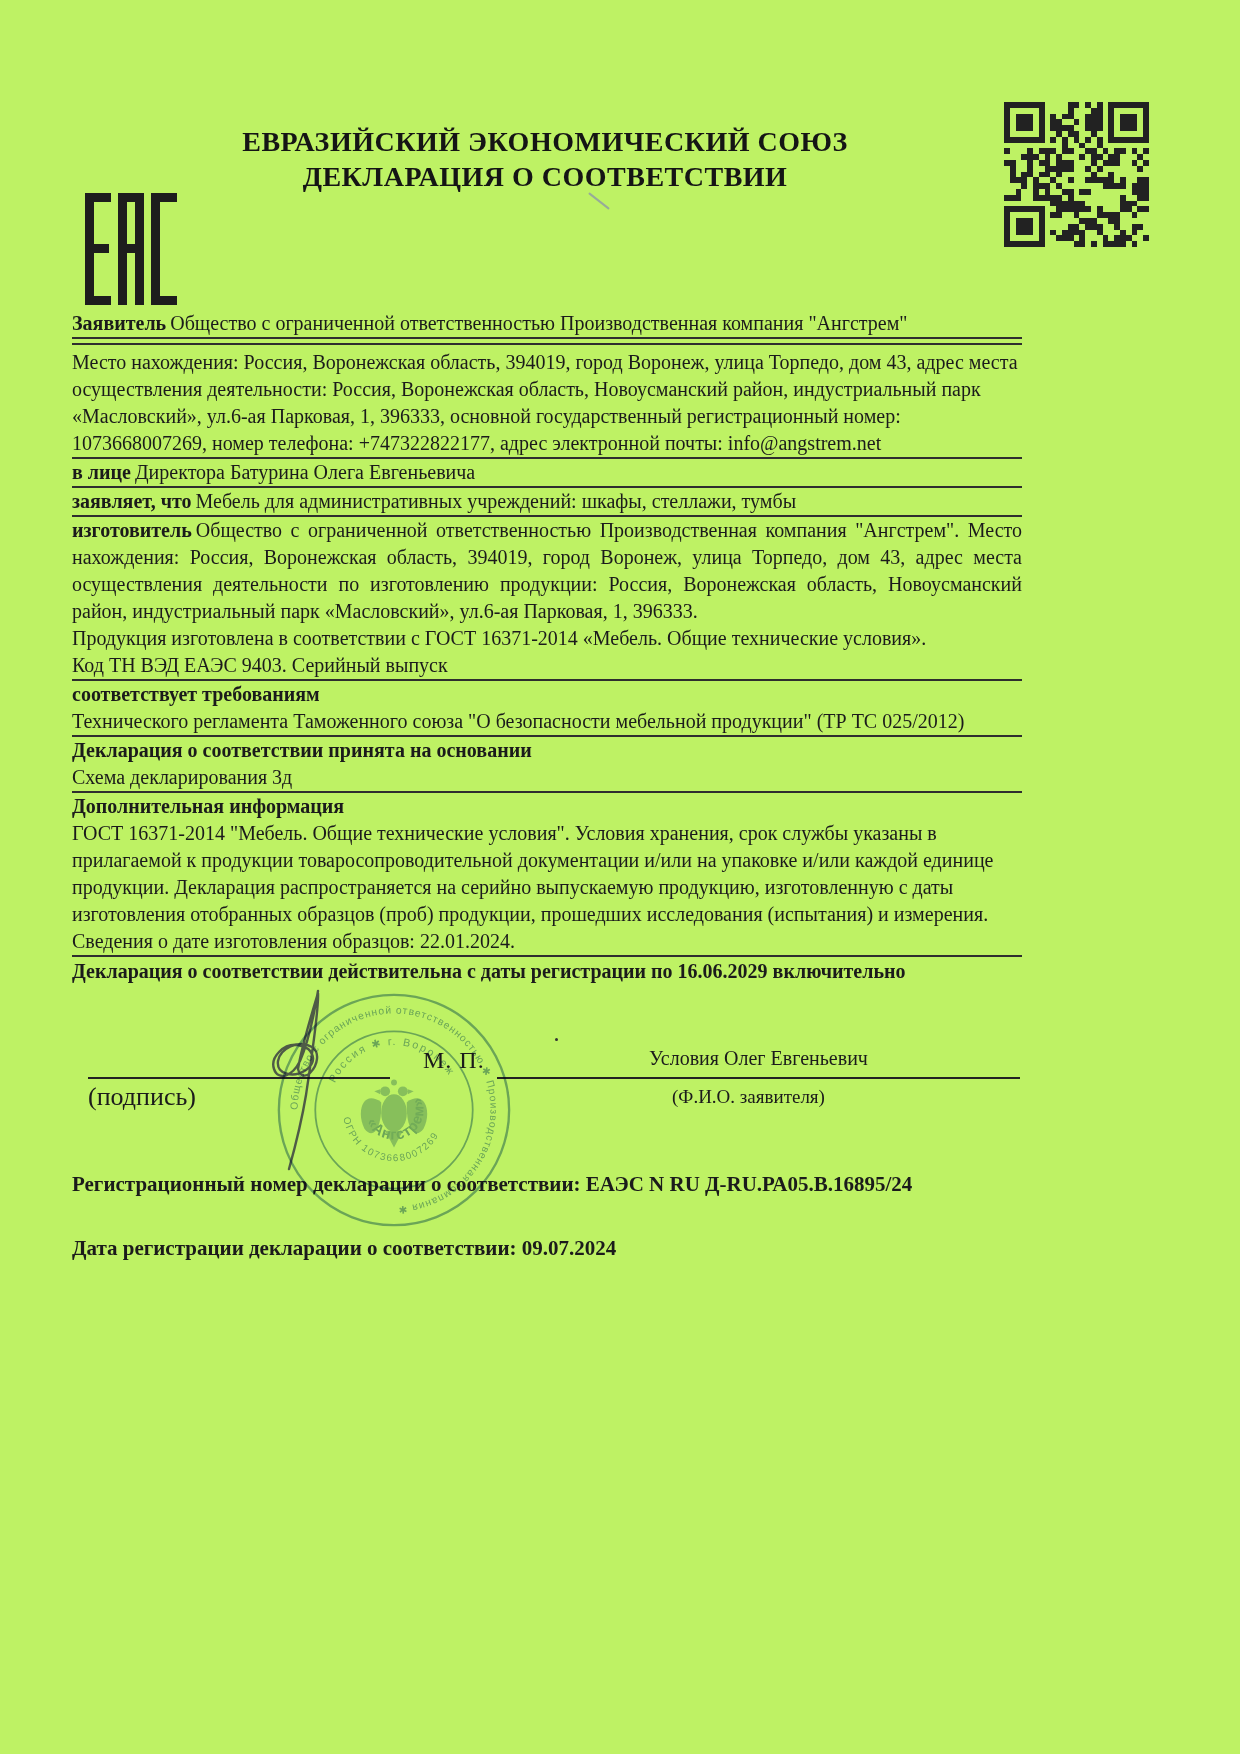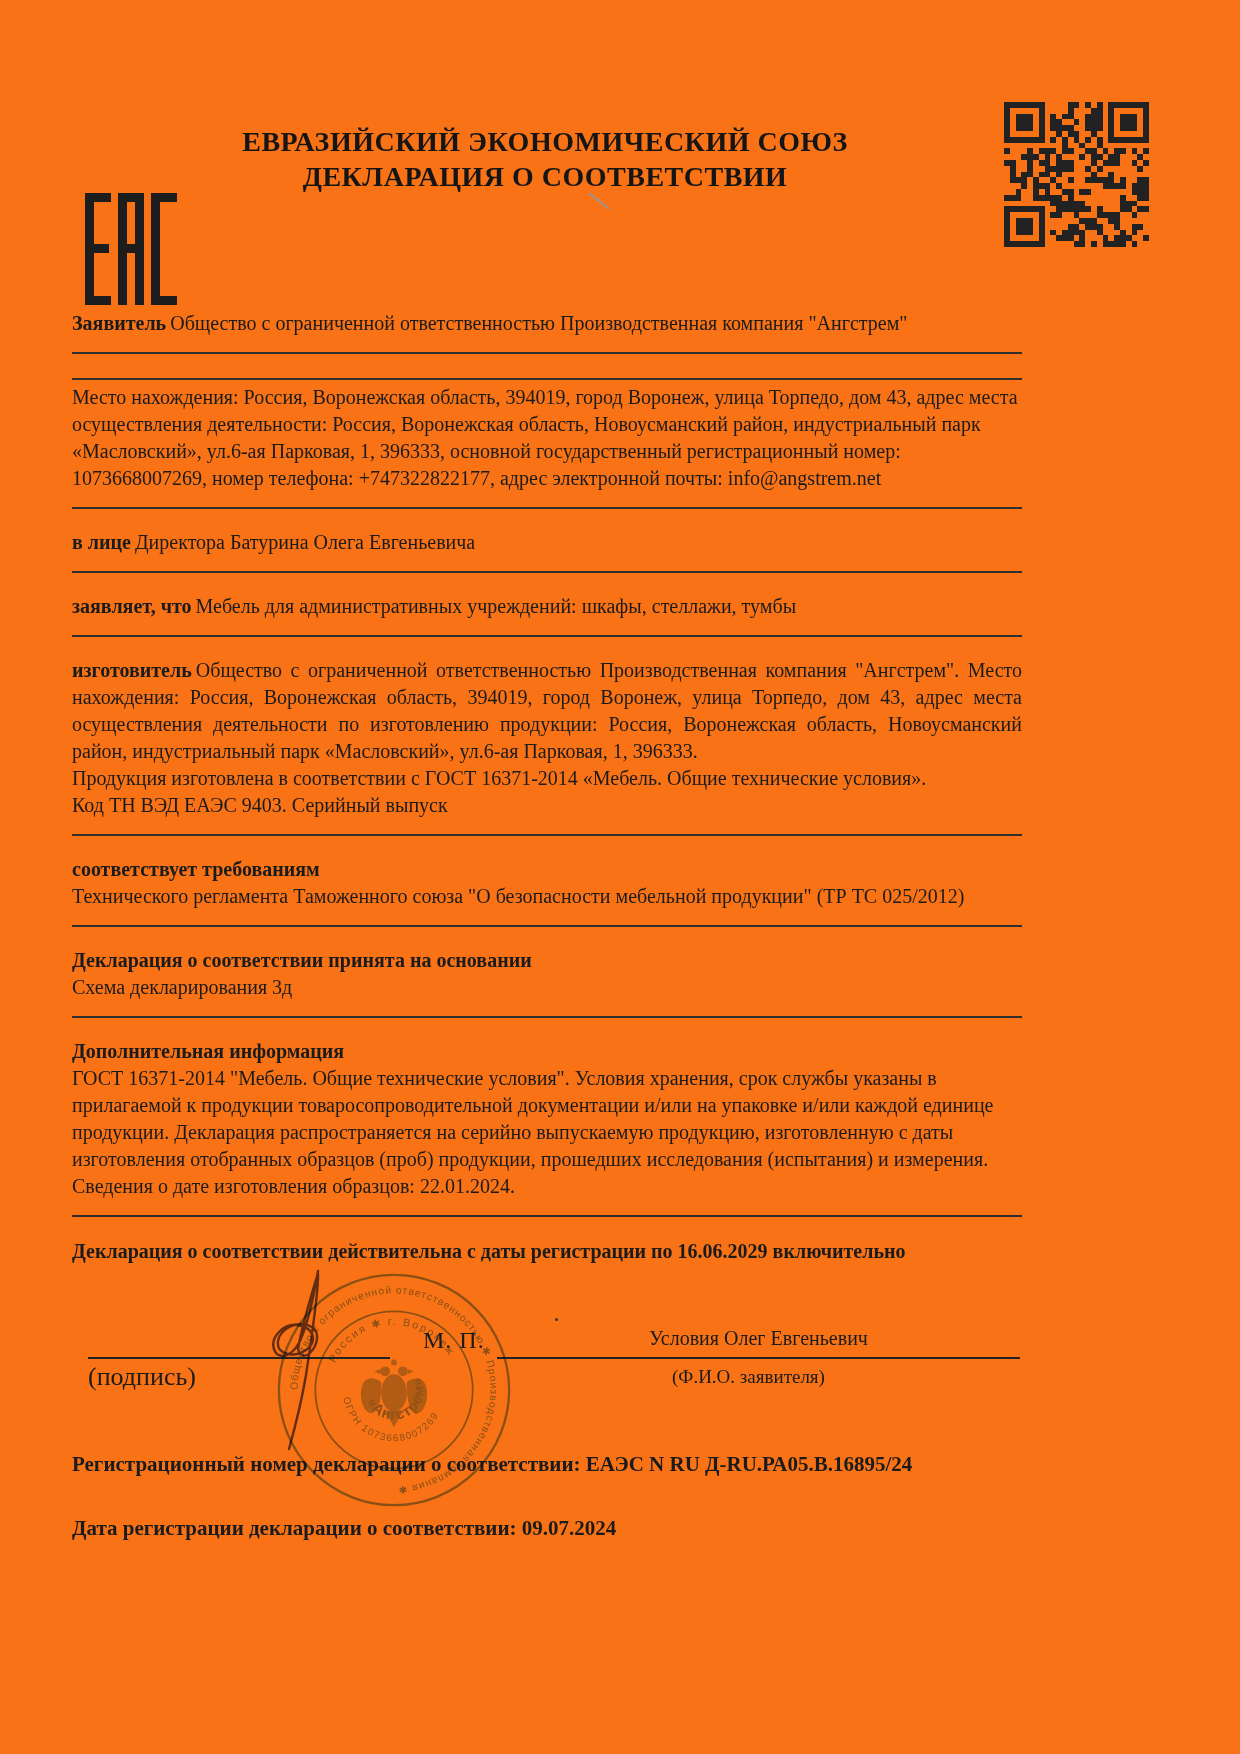--- a/index.html
+++ b/index.html
@@ -1,20 +1,20 @@
 <!DOCTYPE html>
 <html lang="ru"><head>
 <meta charset="utf-8">
 <style>
   html,body { margin:0; padding:0; background:#ffffff; }
   .page {
     position: relative;
     width: 1240px;
     height: 1754px;
-    background: #f97316;
+    background: #bef264;
     font-family: "Liberation Serif", "DejaVu Serif", serif;
     color: #1b1b1b;
     overflow: hidden;
   }
   
   .titles {
     position: absolute;
     left: 150px; top: 124px; width: 790px;
     text-align: center;
     font-weight: bold;
@@ -29,21 +29,21 @@
     position: absolute; left: 586px; top: 200px; width: 26px; height: 2px;
     background: #8d99a6; transform: rotate(38deg); border-radius: 2px; opacity: .8;
   }
   
   .content {
     position: absolute;
     left: 72px; top: 310px; width: 950px;
     font-size: 20px;
     line-height: 27px;
   }
-  .sec { border-bottom: 2px solid #2e2e2e; padding-bottom: 15px; margin-bottom: 20px; }
+  .sec { border-bottom: 2px solid #2e2e2e; padding-bottom: 0; margin-bottom: 0; }
   .lead { font-weight: bold; margin-right: 4px; }
   .head { font-weight: bold; font-family: Liberation Serif, serif; }
   .just { text-align: justify; }
   .double-rule { border-bottom: 2px solid #2e2e2e; height: 4px; margin-bottom: 4px; }
   .validity { font-weight: bold; padding-top: 1px; }
   
   .sig-area { position: relative; height: 186px; overflow: visible; }
   .sig-line-left {
     position: absolute; left: 16px; top: 92px; width: 302px;
     border-top: 2px solid #222;

